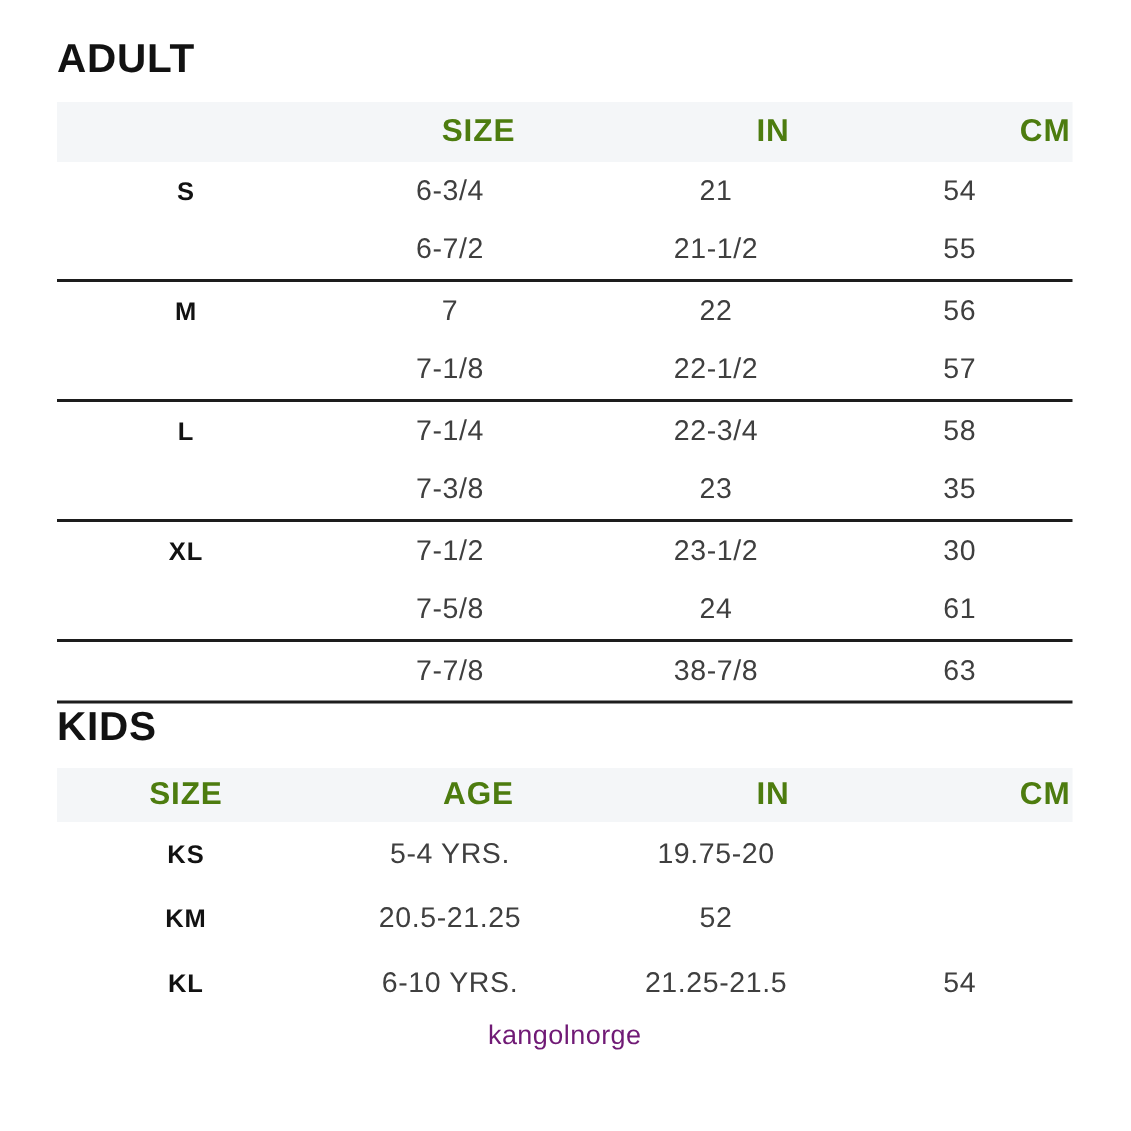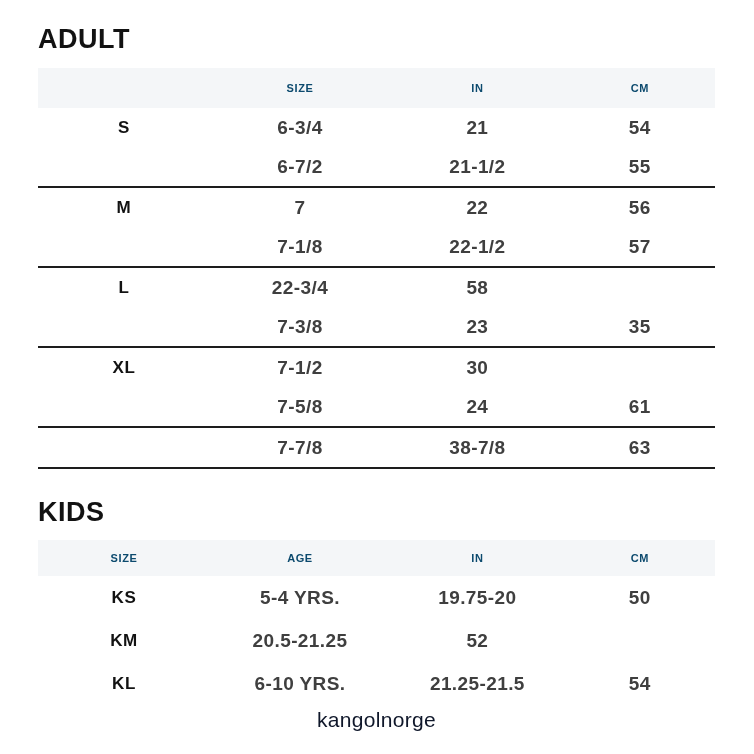--- a/index.html
+++ b/index.html
@@ -15,61 +15,62 @@
     padding: 26px 39px 0 38px;
   }
   .section-title {
     font-size: 27px;
     font-weight: 800;
     letter-spacing: 0.5px;
     color: #121212;
     line-height: 1;
   }
   .section-title.adult { margin-bottom: 15px; }
-  .section-title.kids  { margin-top: 30px; margin-bottom: 14px; }
+  .section-title.kids  { margin-top: 2px; margin-bottom: 14px; }
 
   .grid-row {
     display: grid;
     grid-template-columns: 25.4% 26.6% 25.8% 22.2%;
     align-items: center;
     text-align: center;
   }
   .header-row {
     background: #f4f6f8;
     height: 40px;
     font-weight: 800;
-    font-size: 11px;
+    font-size: 21px;
     letter-spacing: 0.6px;
-    color: #0c4a6e;
+    color: #4d7c0f;
+    gap: 19px;
   }
   .kids-table .header-row { height: 36px; }
 
   .data-row { height: 39px; }
   .kids-table .data-row { height: 43px; }
 
   .size-group { border-bottom: 2px solid #1d1d1d; }
 
   .cell-label {
     font-weight: 700;
     font-size: 17px;
     letter-spacing: 0.6px;
     color: #121212;
   }
   .cell-value {
     font-size: 19px;
-    font-weight: 700;
+    font-weight: 400;
     letter-spacing: 0.4px;
     color: #3f3f3f;
   }
   .footer {
     margin-top: 3px;
     text-align: center;
-    font-size: 21px;
+    font-size: 18px;
     letter-spacing: 0.3px;
-    color: #0f172a;
+    color: #701a75;
   }
 </style>
 </head>
 <body>
 
 <div class="page">
 
   <h2 class="section-title adult">ADULT</h2>
 
   <div class="adult-table">
@@ -106,35 +107,37 @@
         <div class="cell-label"></div>
         <div class="cell-value">7-1/8</div>
         <div class="cell-value">22-1/2</div>
         <div class="cell-value">57</div>
       </div>
     </div>
 
     <div class="size-group">
       <div class="grid-row data-row">
         <div class="cell-label">L</div>
+        <div class="cell-value">7-1/4</div>
         <div class="cell-value">22-3/4</div>
         <div class="cell-value">58</div>
       </div>
       <div class="grid-row data-row">
         <div class="cell-label"></div>
         <div class="cell-value">7-3/8</div>
         <div class="cell-value">23</div>
         <div class="cell-value">35</div>
       </div>
     </div>
 
     <div class="size-group">
       <div class="grid-row data-row">
         <div class="cell-label">XL</div>
         <div class="cell-value">7-1/2</div>
+        <div class="cell-value">23-1/2</div>
         <div class="cell-value">30</div>
       </div>
       <div class="grid-row data-row">
         <div class="cell-label"></div>
         <div class="cell-value">7-5/8</div>
         <div class="cell-value">24</div>
         <div class="cell-value">61</div>
       </div>
     </div>
 
@@ -155,21 +158,20 @@
       <div>SIZE</div>
       <div>AGE</div>
       <div>IN</div>
       <div>CM</div>
     </div>
 
     <div class="grid-row data-row">
       <div class="cell-label">KS</div>
       <div class="cell-value">5-4 YRS.</div>
       <div class="cell-value">19.75-20</div>
-      <div class="cell-value">50</div>
     </div>
     <div class="grid-row data-row">
       <div class="cell-label">KM</div>
       <div class="cell-value">20.5-21.25</div>
       <div class="cell-value">52</div>
     </div>
     <div class="grid-row data-row">
       <div class="cell-label">KL</div>
       <div class="cell-value">6-10 YRS.</div>
       <div class="cell-value">21.25-21.5</div>

